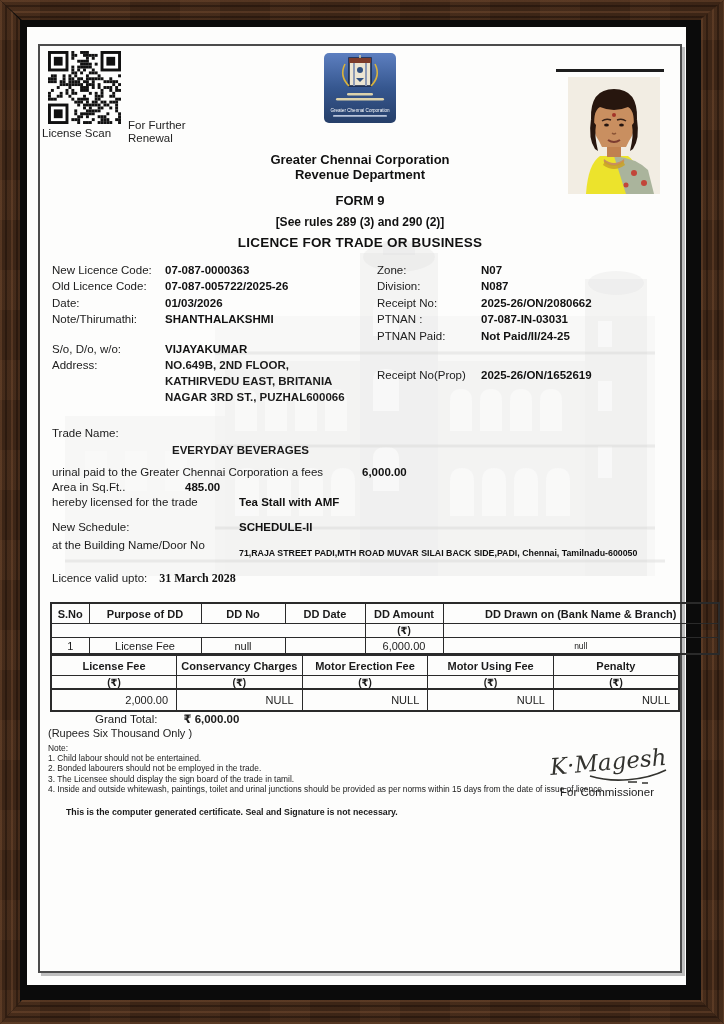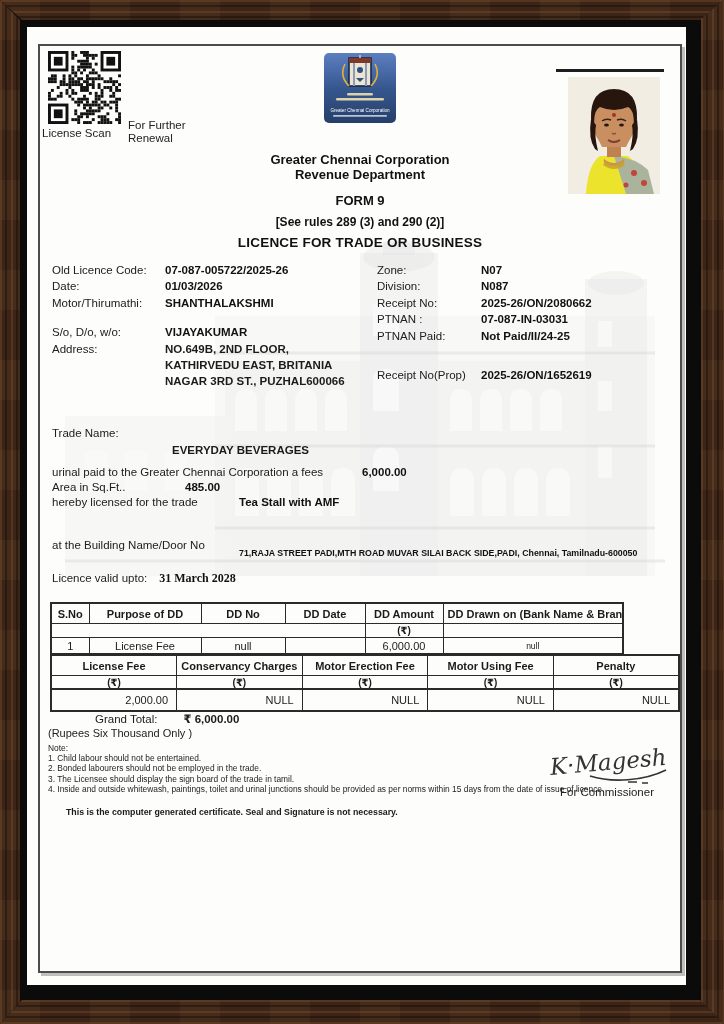--- a/index.html
+++ b/index.html
@@ -56,21 +56,21 @@
   #trade-name-val{position:absolute;left:112px;top:398px;font-weight:bold;font-size:11.5px;padding-left:20px;}
   #fees-line{top:420px;} #fees-line .tval{position:absolute;left:310px;}
   #area-line{top:435px;} #area-line .tval{position:absolute;left:133px;}
   #licensed-line{top:450px;} #licensed-line .tval{position:absolute;left:187px;}
   #schedule-line{top:475px;} #schedule-line .tval{position:absolute;left:187px;}
   #building-line{top:493px;} #building-line .tval{position:absolute;left:187px;top:1px;font-size:8.8px;width:450px;margin-top:8px;}
   #valid-line{top:525px;} #valid-line .tval{margin-left:12px;font-family:"Liberation Serif","DejaVu Serif",serif;font-size:12px;}
   
   table{border-collapse:collapse;table-layout:fixed;}
   td,th{border:1.5px solid #2a2a2a;padding:0 4px;text-align:center;overflow:hidden;white-space:nowrap;}
-  #dd-table{left:10px;top:556px;width:574px;font-size:11px;border:2px solid #2a2a2a;}
+  #dd-table{left:10px;top:556px;width:670px;font-size:11px;border:2px solid #2a2a2a;}
   #dd-table th{font-size:11px;height:19px;}
   #dd-table .cur-row td{height:13px;font-size:10px;font-weight:bold;}
   #dd-table .data-row td{height:15px;font-weight:normal;}
   #dd-table .null-small{font-size:8.5px;}
   #fee-table{left:10px;top:608px;width:630px;font-size:11px;border:2px solid #2a2a2a;}
   #fee-table th{font-size:11px;height:19px;}
   #fee-table .cur-row td{height:12px;font-size:10px;font-weight:bold;}
   #fee-table .data-row td{height:20px;text-align:right;padding-right:8px;border-top:2.5px solid #2a2a2a;padding-left:40px;}
   
   #grand-total{left:55px;top:666px;font-size:11.5px;}
@@ -421,29 +421,33 @@
     <div class="abs" id="head-block">
       <div id="head-org">Greater Chennai Corporation</div>
       <div id="head-dept">Revenue Department</div>
       <div id="head-form">FORM 9</div>
       <div id="head-rules">[See rules 289 (3) and 290 (2)]</div>
       <div id="head-title">LICENCE FOR TRADE OR BUSINESS</div>
     </div>
 
     <div class="abs" id="col-left">
       <div class="drow">
+          <span class="lb">New Licence Code:</span>
+          <span class="vl">07-087-0000363</span>
+        </div>
+      <div class="drow">
           <span class="lb">Old Licence Code:</span>
           <span class="vl">07-087-005722/2025-26</span>
         </div>
       <div class="drow">
           <span class="lb">Date:</span>
           <span class="vl">01/03/2026</span>
         </div>
       <div class="drow">
-          <span class="lb">Motor/Thirumathi:</span>
+          <span class="lb">Note/Thirumathi:</span>
           <span class="vl">SHANTHALAKSHMI</span>
         </div>
       <div class="dgap"></div>
       <div class="drow">
           <span class="lb">S/o, D/o, w/o:</span>
           <span class="vl">VIJAYAKUMAR</span>
         </div>
       <div class="drow">
         <span class="lb">Address:</span>
         <span class="addr-lines">
@@ -479,20 +483,21 @@
           <span class="lb">Receipt No(Prop)</span>
           <span class="vl">2025-26/ON/1652619</span>
         </div>
     </div>
 
     <div class="trow" id="trade-name-lbl">Trade Name:</div>
     <div id="trade-name-val">EVERYDAY BEVERAGES</div>
     <div class="trow" id="fees-line"><span>urinal paid to the Greater Chennai Corporation a fees</span><span class="tval">6,000.00</span></div>
     <div class="trow" id="area-line"><span>Area in Sq.Ft..</span><span class="tval">485.00</span></div>
     <div class="trow" id="licensed-line"><span>hereby licensed for the trade</span><span class="tval">Tea Stall with AMF</span></div>
+    <div class="trow" id="schedule-line"><span>New Schedule:</span><span class="tval">SCHEDULE-II</span></div>
     <div class="trow" id="building-line"><span>at the Building Name/Door No</span><span class="tval">71,RAJA STREET PADI,MTH ROAD MUVAR SILAI BACK SIDE,PADI, Chennai, Tamilnadu-600050</span></div>
     <div class="trow" id="valid-line"><span>Licence valid upto:</span><span class="tval">31 March 2028</span></div>
 
     <table class="abs" id="dd-table">
       <colgroup>
           <col style="width:38px">
           <col style="width:112px">
           <col style="width:84px">
           <col style="width:80px">
           <col style="width:78px">

